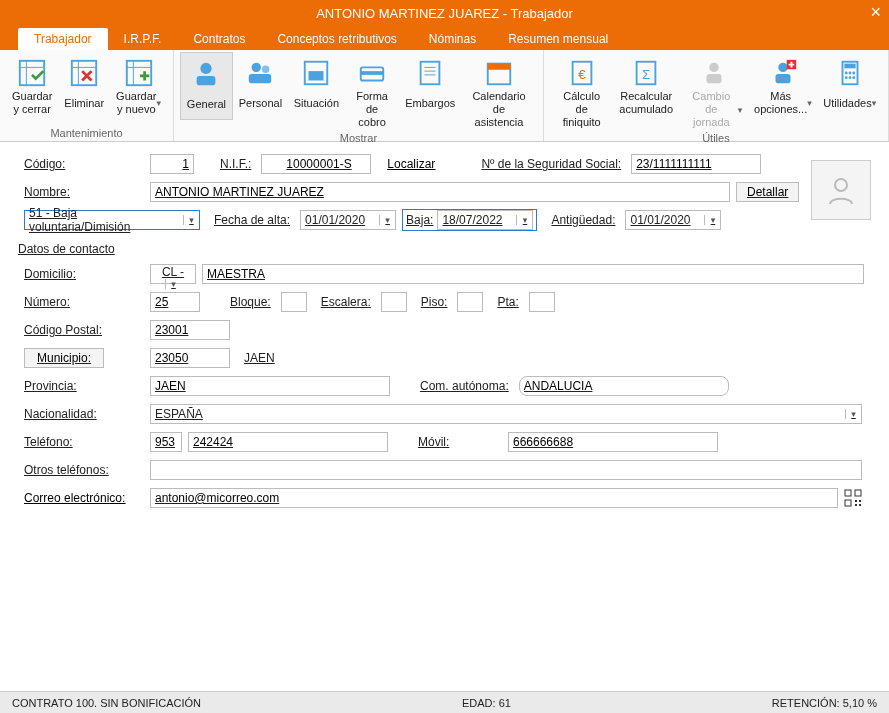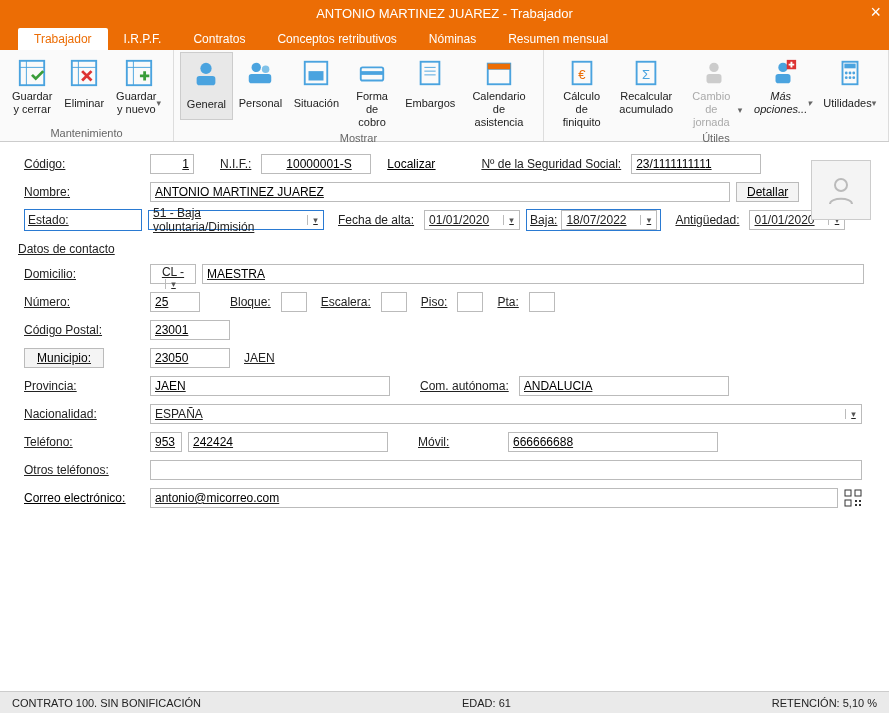--- a/index.html
+++ b/index.html
@@ -209,21 +209,21 @@
       </div>
       <div class="rbtn">
         <span class="ic">
             <svg class="ic-svg" viewBox="0 0 32 32">
               <circle cx="16" cy="10" r="5" fill="#4aa3df"></circle>
               <rect x="8" y="17" width="16" height="10" rx="3" fill="#4aa3df"></rect>
               <rect x="20" y="2" width="10" height="10" fill="#d33"></rect>
               <path d="M25 4v6M22 7h6" stroke="#fff" stroke-width="2"></path>
             </svg>
           </span>
-        <span class="txt" style="white-space:pre-line;font-style:italic;"><span>Más
+        <span class="txt" style="white-space:pre-line;"><span>Más
 opciones...</span><span class="drop"></span></span>
       </div>
       <div class="rbtn">
         <span class="ic">
             <svg class="ic-svg" viewBox="0 0 32 32">
               <rect x="8" y="4" width="16" height="24" fill="none" stroke="#4aa3df" stroke-width="2"></rect>
               <rect x="10" y="6" width="12" height="5" fill="#4aa3df"></rect>
               <circle cx="12" cy="16" r="1.5" fill="#4aa3df"></circle>
               <circle cx="16" cy="16" r="1.5" fill="#4aa3df"></circle>
               <circle cx="20" cy="16" r="1.5" fill="#4aa3df"></circle>
@@ -262,23 +262,20 @@
     <input class="field" style="width: 130px;" value="23/1111111111">
   </div>
 
   <div class="row">
     <span class="lbl">Nombre:</span>
     <input class="field" style="flex: 1 1 0%; max-width: 580px;" value="ANTONIO MARTINEZ JUAREZ">
     <button class="btn">Detallar</button>
   </div>
 
   <div class="row">
-    <span class="lbl highlight-box" style="width:118px;">
-        <span>Estado:</span>
-      </span>
     <div class="dropdown highlight" style="width:176px;">
       <span class="val">51 - Baja voluntaria/Dimisión</span>
       <span class="arrow">▾</span>
     </div>
     <span class="mini-lbl">Fecha de alta:</span>
     <div class="dropdown" style="width:96px;">
       <span class="val">01/01/2020</span>
         <span class="arrow">▾</span>
     </div>
     <span class="highlight-box">
@@ -327,21 +324,21 @@
   <div class="row">
     <button class="btn" style="width:80px;margin-left:0;margin-right:40px;">Municipio:</button>
     <input class="field" style="width: 80px;" value="23050">
     <span class="mini-lbl">JAEN</span>
   </div>
 
   <div class="row">
     <span class="lbl">Provincia:</span>
     <input class="field" style="width: 240px;" value="JAEN">
     <span class="mini-lbl" style="margin-left:24px;">Com. autónoma:</span>
-    <input class="field" style="width: 210px;" value="ANDALUCIA">
+    <input class="field" style="width: 210px; border-radius: 8px;" value="ANDALUCIA">
   </div>
 
   <div class="row">
     <span class="lbl">Nacionalidad:</span>
     <div class="dropdown" style="flex:1;max-width:712px;">
       <span class="val">ESPAÑA</span>
         <span class="arrow">▾</span>
     </div>
   </div>
 

